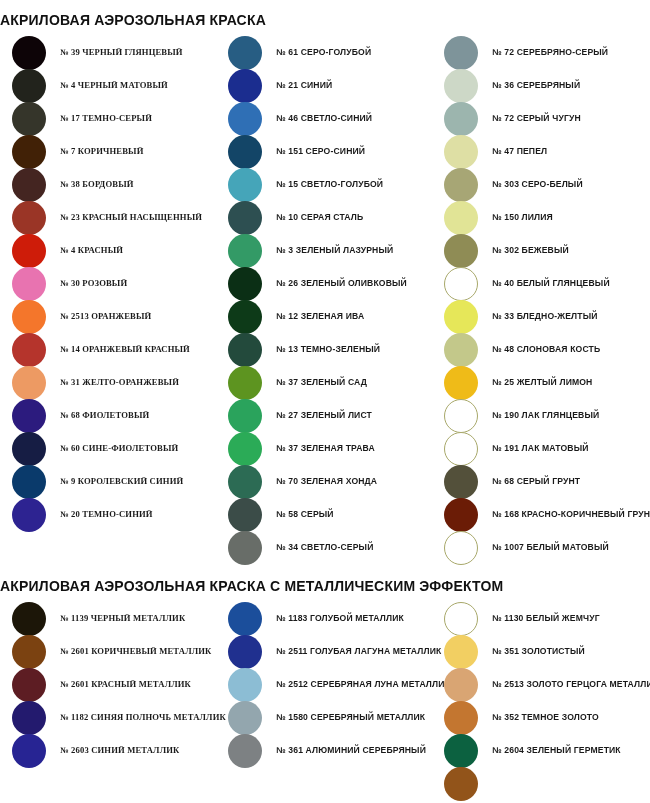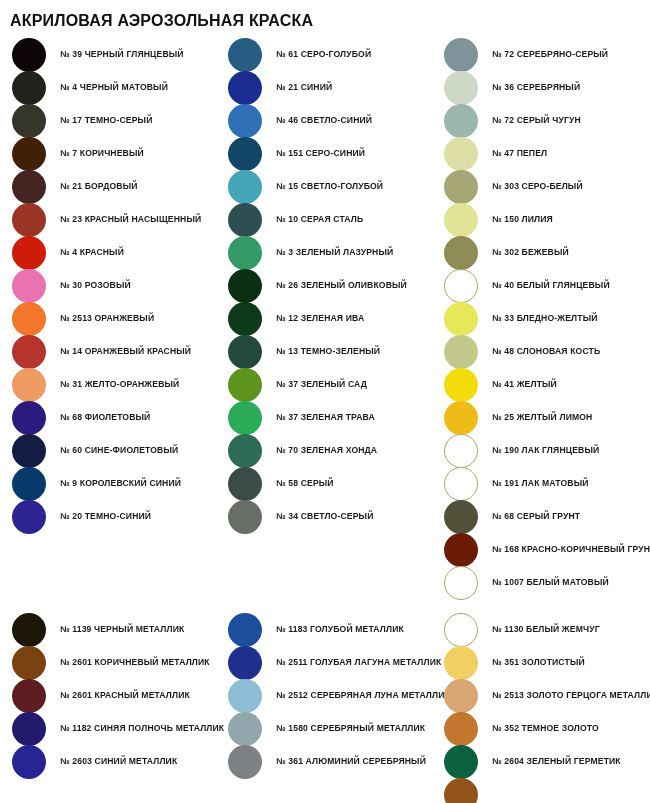--- a/index.html
+++ b/index.html
@@ -20,39 +20,39 @@
     width: 650px;
     height: 803px;
     box-sizing: border-box;
     padding: 0;
   }
   .section {
     position: relative;
     width: 650px;
   }
   .section-title {
-    font-size: 16px;
+    font-size: 14px;
     font-weight: bold;
     letter-spacing: 0.2px;
     color: #111111;
-    padding-left: 10px;
+    padding-left: 0;
     margin: 0;
     white-space: nowrap;
   }
   .columns {
     display: flex;
     flex-direction: row;
     align-items: flex-start;
     width: 650px;
   }
   .column {
     display: flex;
     flex-direction: column;
   }
-  .col-0 { width: 216px; }
+  .col-0 { width: 216px; font-family: Liberation Serif, serif; }
   .col-1 { width: 216px; }
   .col-2 { width: 218px; }
 
   .swatch-row {
     display: flex;
     flex-direction: row;
     align-items: center;
     height: 33px;
     min-height: 33px;
   }
@@ -98,21 +98,21 @@
           <div class="swatch-row">
             <div class="swatch" style="background: rgb(53, 53, 42);"></div>
             <div class="swatch-label">№ 17 ТЕМНО-СЕРЫЙ</div>
           </div>
           <div class="swatch-row">
             <div class="swatch" style="background: rgb(65, 33, 6);"></div>
             <div class="swatch-label">№ 7 КОРИЧНЕВЫЙ</div>
           </div>
           <div class="swatch-row">
             <div class="swatch" style="background: rgb(68, 37, 33);"></div>
-            <div class="swatch-label">№ 21 БОРДОВЫЙ</div>
+            <div class="swatch-label">№ 38 БОРДОВЫЙ</div>
           </div>
           <div class="swatch-row">
             <div class="swatch" style="background: rgb(154, 53, 38);"></div>
             <div class="swatch-label">№ 23 КРАСНЫЙ НАСЫЩЕННЫЙ</div>
           </div>
           <div class="swatch-row">
             <div class="swatch" style="background: rgb(206, 28, 9);"></div>
             <div class="swatch-label">№ 4 КРАСНЫЙ</div>
           </div>
           <div class="swatch-row">
@@ -187,20 +187,24 @@
           </div>
           <div class="swatch-row">
             <div class="swatch" style="background: rgb(35, 74, 60);"></div>
             <div class="swatch-label">№ 13 ТЕМНО-ЗЕЛЕНЫЙ</div>
           </div>
           <div class="swatch-row">
             <div class="swatch" style="background: rgb(93, 148, 32);"></div>
             <div class="swatch-label">№ 37 ЗЕЛЕНЫЙ САД</div>
           </div>
           <div class="swatch-row">
+            <div class="swatch" style="background: rgb(42, 163, 92);"></div>
+            <div class="swatch-label">№ 27 ЗЕЛЕНЫЙ ЛИСТ</div>
+          </div>
+          <div class="swatch-row">
             <div class="swatch" style="background: rgb(43, 171, 87);"></div>
             <div class="swatch-label">№ 37 ЗЕЛЕНАЯ ТРАВА</div>
           </div>
           <div class="swatch-row">
             <div class="swatch" style="background: rgb(44, 107, 84);"></div>
             <div class="swatch-label">№ 70 ЗЕЛЕНАЯ ХОНДА</div>
           </div>
           <div class="swatch-row">
             <div class="swatch" style="background: rgb(59, 76, 72);"></div>
             <div class="swatch-label">№ 58 СЕРЫЙ</div>
@@ -245,24 +249,20 @@
           </div>
           <div class="swatch-row">
             <div class="swatch" style="background: rgb(230, 231, 89);"></div>
             <div class="swatch-label">№ 33 БЛЕДНО-ЖЕЛТЫЙ</div>
           </div>
           <div class="swatch-row">
             <div class="swatch" style="background: rgb(195, 200, 138);"></div>
             <div class="swatch-label">№ 48 СЛОНОВАЯ КОСТЬ</div>
           </div>
           <div class="swatch-row">
-            <div class="swatch" style="background: rgb(242, 220, 12);"></div>
-            <div class="swatch-label">№ 41 ЖЕЛТЫЙ</div>
-          </div>
-          <div class="swatch-row">
             <div class="swatch" style="background: rgb(239, 187, 24);"></div>
             <div class="swatch-label">№ 25 ЖЕЛТЫЙ ЛИМОН</div>
           </div>
           <div class="swatch-row">
             <div class="swatch" style="background: rgb(255, 255, 255); border: 1.5px solid rgb(168, 168, 106);"></div>
             <div class="swatch-label">№ 190 ЛАК ГЛЯНЦЕВЫЙ</div>
           </div>
           <div class="swatch-row">
             <div class="swatch" style="background: rgb(255, 255, 255); border: 1.5px solid rgb(168, 168, 106);"></div>
             <div class="swatch-label">№ 191 ЛАК МАТОВЫЙ</div>
@@ -277,20 +277,21 @@
           </div>
           <div class="swatch-row">
             <div class="swatch" style="background: rgb(255, 255, 255); border: 1.5px solid rgb(168, 168, 106);"></div>
             <div class="swatch-label">№ 1007 БЕЛЫЙ МАТОВЫЙ</div>
           </div>
         </div>
     </div>
   </div>
 
   <div class="section sec2">
+    <div class="section-title">АКРИЛОВАЯ АЭРОЗОЛЬНАЯ КРАСКА С МЕТАЛЛИЧЕСКИМ ЭФФЕКТОМ</div>
     <div class="columns">
       <div class="column col-0">
           <div class="swatch-row">
             <div class="swatch" style="background: rgb(28, 22, 8);"></div>
             <div class="swatch-label">№ 1139 ЧЕРНЫЙ МЕТАЛЛИК</div>
           </div>
           <div class="swatch-row">
             <div class="swatch" style="background: rgb(123, 66, 17);"></div>
             <div class="swatch-label">№ 2601 КОРИЧНЕВЫЙ МЕТАЛЛИК</div>
           </div>

